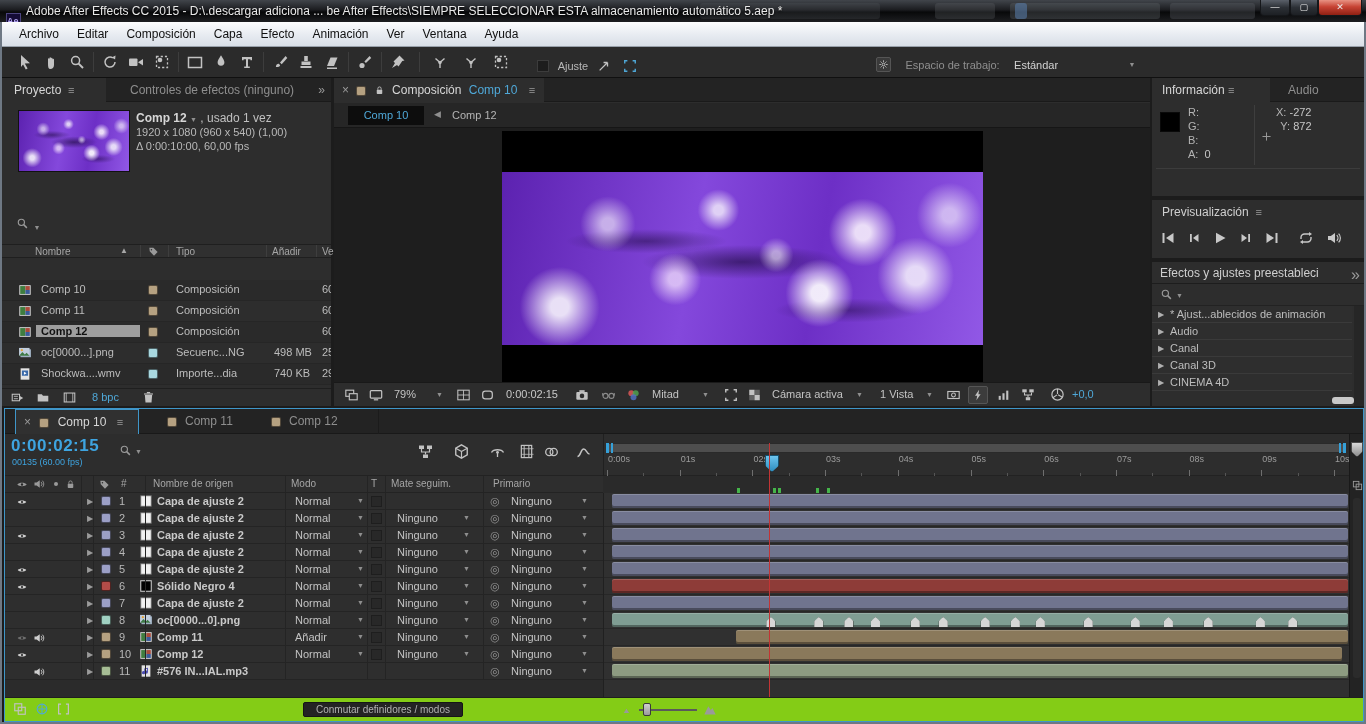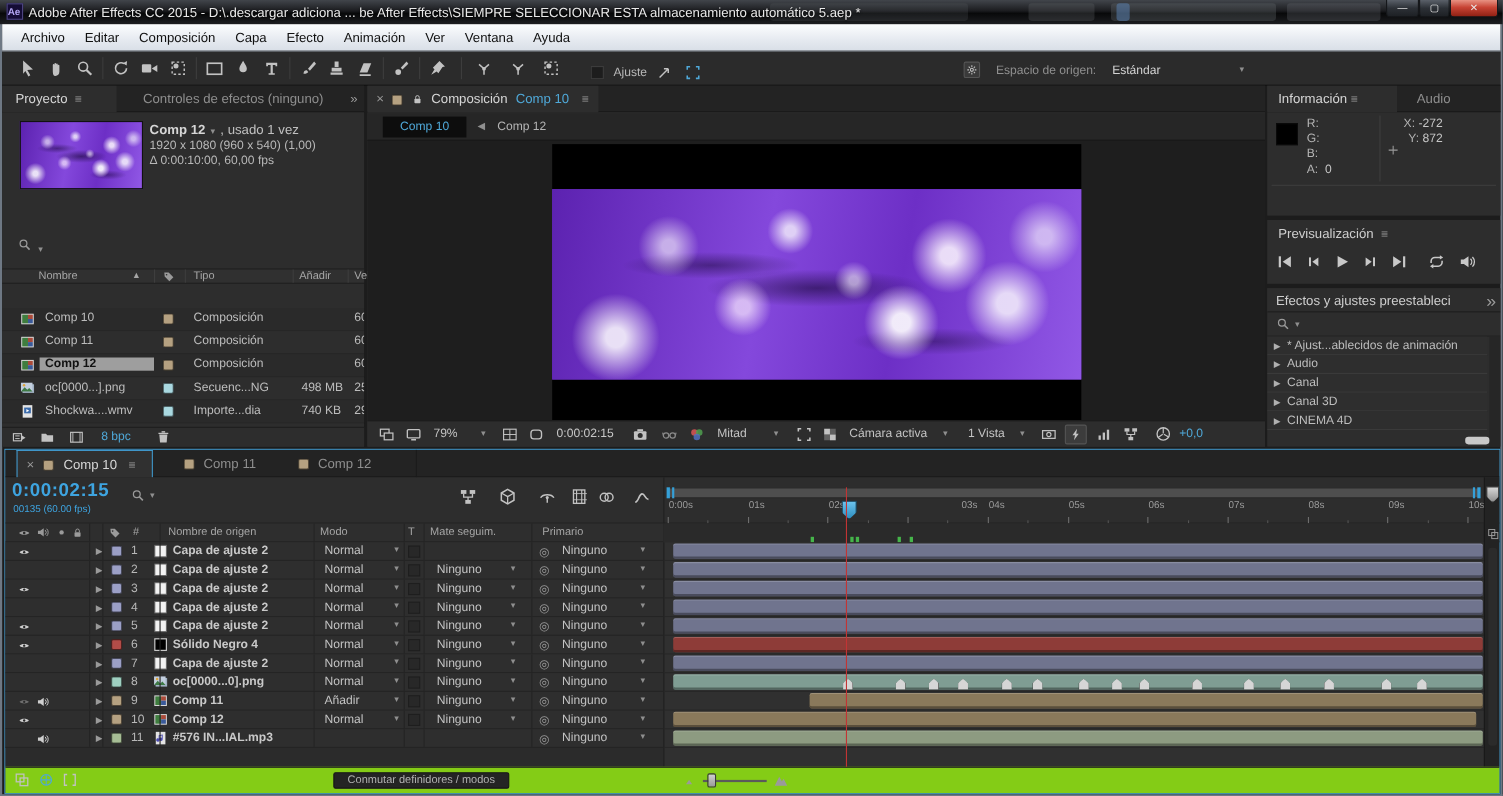--- a/index.html
+++ b/index.html
@@ -8,21 +8,21 @@
   .abs{position:absolute}
   .icon{display:inline-block;color:#c2c2c2;line-height:0}
   .icon svg{width:100%;height:100%;display:block}
   .win{position:absolute;inset:0;border:2px solid #6e7884;border-top:none;background:#1c1c1c}
   
   .titlebar{position:absolute;left:-2px;top:0;width:1366px;height:22px;
     background:linear-gradient(180deg,#41454b 0%,#1b1c1f 45%,#08090a 55%,#1d1e21 100%)}
   .tb-blob{position:absolute;top:3px;height:16px;border-radius:3px;background:#6a6f75;opacity:.35}
   .apptitle{position:absolute;left:26px;top:4px;font-size:12px;color:#e9e9e9;white-space:nowrap;
     text-shadow:0 1px 2px #000}
-  .appicon{position:absolute;left:6px;top:3px;width:15px;height:15px;background:#150c36;
+  .appicon{position:absolute;left:6px;top:13px;width:15px;height:15px;background:#150c36;
     color:#b4a6f4;font-size:9px;font-weight:bold;line-height:15px;border:1px solid #4c4480}
   .winbtn{position:absolute;top:0;height:16px;border:1px solid #15171a;border-top:none;
     border-radius:0 0 4px 4px;background:linear-gradient(#5a6069,#2c3036 50%,#1d2024);color:#e8e8e8;
     font-size:9px;text-align:center;line-height:15px}
   .winbtn.close{background:linear-gradient(#e89283,#c74334 45%,#8f2013);width:44px}
   
   .menubar{position:absolute;left:0;top:22px;width:1362px;height:25px;
     background:linear-gradient(#fcfdfe,#e7ebf1 55%,#d9dfe7);border-bottom:1px solid #98a0aa;padding-left:8px}
   .mitem{display:inline-block;padding:0 9px;line-height:24px;font-size:12px;color:#101010}
   
@@ -160,21 +160,21 @@
         </svg></span>
     <span class="icon" style="width:14px;height:14px;vertical-align:middle;margin-left:8px;color:#4fa8d8"><svg viewBox="0 0 16 16" xmlns="http://www.w3.org/2000/svg" fill="currentColor" stroke="none">
           <path d="M2 5V2h3M11 2h3v3M14 11v3h-3M5 14H2v-3" fill="none" stroke="currentColor" stroke-width="1.6"></path>
         </svg></span>
 
     <span class="abs" style="left:874px;top:8px">
       <span class="icon" style="width:15px;height:15px;vertical-align:middle;background:#3a3a3a;border:1px solid #555;border-radius:2px;padding:1px"><svg viewBox="0 0 16 16" xmlns="http://www.w3.org/2000/svg" fill="currentColor" stroke="none">
             <circle cx="8" cy="8" r="2" fill="none" stroke="currentColor" stroke-width="1.4"></circle>
             <path d="M8 2v2.2M8 11.8V14M2 8h2.2M11.8 8H14M3.8 3.8l1.6 1.6M10.6 10.6l1.6 1.6M12.2 3.8l-1.6 1.6M5.4 10.6l-1.6 1.6" stroke="currentColor" stroke-width="1.4"></path>
           </svg></span>
-      <span style="font-size:11px;color:#8f8f8f;margin-left:10px;vertical-align:middle">Espacio de origen:</span>
+      <span style="font-size:11px;color:#8f8f8f;margin-left:10px;vertical-align:middle">Espacio de trabajo:</span>
       <span style="font-size:11px;color:#d2d2d2;margin-left:10px;vertical-align:middle;display:inline-block;width:110px">Estándar</span>
       <span class="ddarr" style="vertical-align:middle">▼</span>
     </span>
   </div>
 
   <div class="panel" style="left:0;top:78px;width:329px;height:328px">
     <div class="tabstrip">
       <div class="tab-active" style="left:0;width:104px;padding-left:12px">
         <span>Proyecto</span>&nbsp;&nbsp;<span class="menuglyph">≡</span>
       </div>
@@ -633,21 +633,21 @@
         </span>
 
       <div class="abs" style="left:598px;top:0;width:746px;height:42px;overflow:hidden;border-left:1px solid #202020">
         <div class="abs" style="left:2px;top:9px;width:740px;height:10px;background:#4e4e4e;border:1px solid #2a2a2a;border-radius:3px"></div>
         <div class="abs" style="left:2px;top:9px;width:7px;height:10px;border-left:3px solid #35a0d8;border-right:2px solid #35a0d8"></div>
         <div class="abs" style="left:735px;top:9px;width:7px;height:10px;border-left:2px solid #35a0d8;border-right:3px solid #35a0d8"></div>
         <div class="abs" id="ruler-labels" style="left:0;top:20px;width:746px;height:12px">
             <span class="tick-lab" style="left: 4px;">0:00s</span>
             <span class="tick-lab" style="left: 76.7px;">01s</span>
             <span class="tick-lab" style="left: 149.4px;">02s</span>
-            <span class="tick-lab" style="left: 222.1px; margin-left: 48px;">03s</span>
+            <span class="tick-lab" style="left: 222.1px;">03s</span>
             <span class="tick-lab" style="left: 294.8px;">04s</span>
             <span class="tick-lab" style="left: 367.5px;">05s</span>
             <span class="tick-lab" style="left: 440.2px;">06s</span>
             <span class="tick-lab" style="left: 512.9px;">07s</span>
             <span class="tick-lab" style="left: 585.6px;">08s</span>
             <span class="tick-lab" style="left: 658.3px;">09s</span>
             <span class="tick-lab" style="left: 731px;">10s</span>
           </div>
         <div class="abs" id="ruler-ticks" style="left:0;top:32px;width:746px;height:10px">
             <div class="tickline" style="left: 3px; height: 6px;"></div>

